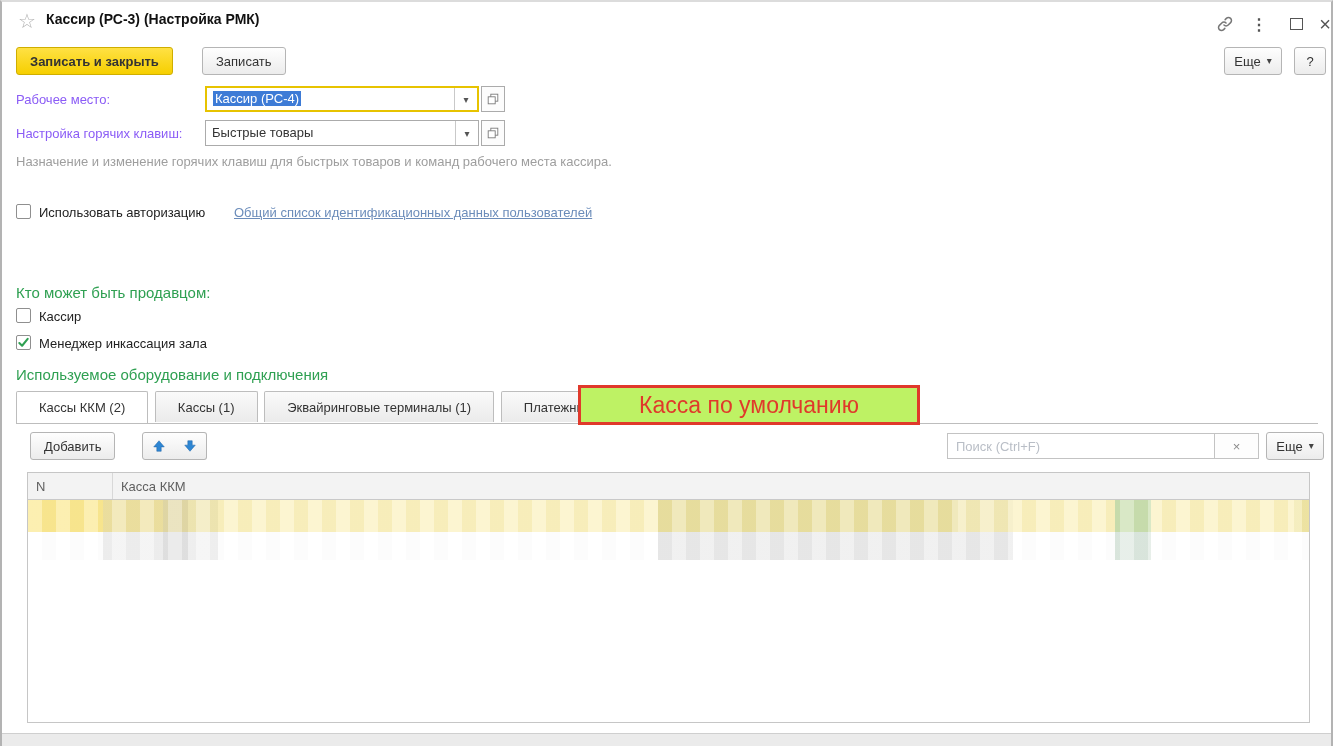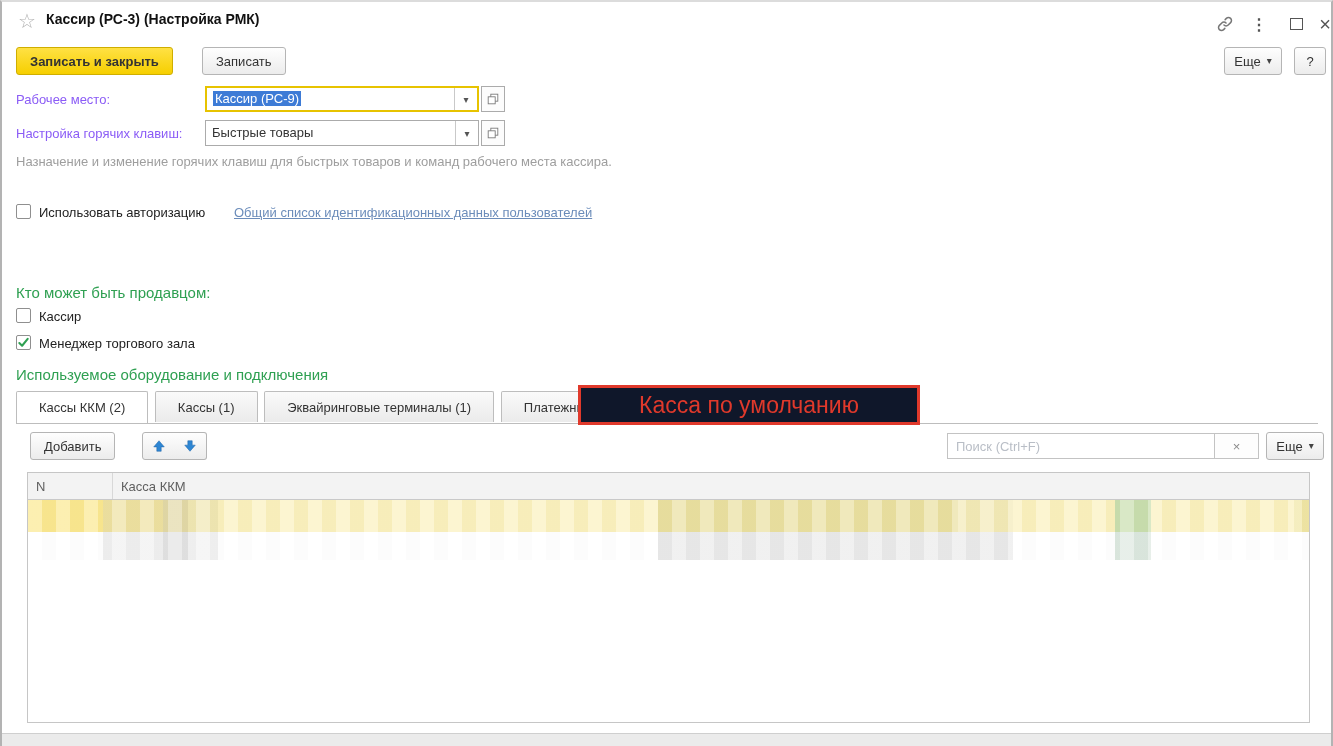--- a/index.html
+++ b/index.html
@@ -35,21 +35,21 @@
   .cb{position:absolute;width:15px;height:15px;box-sizing:border-box;border:1px solid #8f8f8f;border-radius:2px;
       background:#fff;cursor:pointer;display:flex;align-items:center;justify-content:center;}
   .link{position:absolute;color:#6b8cba;text-decoration:underline;cursor:pointer;}
   .section{position:absolute;color:#2fa052;font-size:15px;}
   
   .tabbar{position:absolute;left:14px;right:13px;top:389px;height:32px;border-bottom:1px solid #bdbdbd;}
   .tab{position:relative;display:inline-block;height:31px;line-height:31px;padding:0 22px;margin-right:3px;
        border:1px solid #bdbdbd;border-bottom:none;border-radius:2px 2px 0 0;box-sizing:border-box;
        background:linear-gradient(#fafafa,#ebebeb);color:#333;cursor:pointer;vertical-align:bottom;}
   .tab.active{background:#fff;height:32px;margin-bottom:-1px;z-index:2;}
-  .annotation{position:absolute;left:576px;top:383px;width:342px;height:40px;z-index:6;background:#0f172a;
+  .annotation{position:absolute;left:576px;top:383px;width:342px;height:40px;z-index:6;background:#bef264;
               border:3px solid #e0392b;box-sizing:border-box;display:flex;align-items:center;justify-content:center;
               color:#e0392b;font-size:23px;}
   
   .search{position:absolute;left:945px;top:431px;width:268px;height:26px;box-sizing:border-box;
           border:1px solid #c3c3c3;padding:0 8px;font:13px "Liberation Sans",sans-serif;color:#333;}
   .search::placeholder{color:#b9bec6;}
   .clearbtn{position:absolute;left:1212px;top:431px;width:45px;height:26px;box-sizing:border-box;
             border:1px solid #c3c3c3;background:#fdfdfd;color:#8a8a8a;display:flex;align-items:center;
             justify-content:center;cursor:pointer;font-size:13px;}
   .arrbtn{position:absolute;top:430px;width:33px;height:28px;box-sizing:border-box;border:1px solid #b5b5b5;
@@ -115,21 +115,21 @@
   <div class="btn" style="left:1222px;top:45px;width:58px;">
     <span>Еще</span>
     <span class="caret">▾</span>
   </div>
   <div class="btn" style="left:1292px;top:45px;width:32px;padding:0;">
     <span>?</span>
   </div>
 
   <span class="label" style="left:14px;top:90px;">Рабочее место:</span>
   <div class="combo combo-yellow" style="left:203px;top:84px;width:274px;">
-    <span class="combo-val selected" style="top:3px;">Кассир (РС-9)</span>
+    <span class="combo-val selected" style="top:3px;">Кассир (РС-4)</span>
     <span class="combo-dd">▾</span>
   </div>
   <button class="openbtn" style="left:479px;top:84px;">
     <svg width="14" height="14" viewBox="0 0 16 16">
       <rect x="5.5" y="2.5" width="8" height="8" fill="#fff" stroke="#777"></rect>
       <rect x="2.5" y="5.5" width="8" height="8" fill="#fff" stroke="#777"></rect>
     </svg>
   </button>
 
   <span class="label" style="left:14px;top:124px;">Настройка горячих клавиш:</span>
@@ -151,21 +151,21 @@
   <span class="link" style="left:232px;top:203px;">Общий список идентификационных данных пользователей</span>
 
   <span class="section" style="left:14px;top:282px;">Кто может быть продавцом:</span>
   <span class="cb" style="left:14px;top:306px;"></span>
   <span class="label" style="left:37px;top:307px;color:#222;">Кассир</span>
   <span class="cb" style="left:14px;top:333px;">
     <svg width="13" height="13" viewBox="0 0 14 14">
       <path d="M2.5 7.5 L5.5 10.5 L11.5 3" fill="none" stroke="#2fa052" stroke-width="2.2" stroke-linecap="round" stroke-linejoin="round"></path>
     </svg>
   </span>
-  <span class="label" style="left:37px;top:334px;color:#222;">Менеджер торгового зала</span>
+  <span class="label" style="left:37px;top:334px;color:#222;">Менеджер инкассация зала</span>
 
   <span class="section" style="left:14px;top:364px;">Используемое оборудование и подключения</span>
 
   <div class="tabbar">
     <span class="tab active"><span>Кассы ККМ (2)</span></span>
     <span class="tab"><span>Кассы (1)</span></span>
     <span class="tab"><span>Эквайринговые терминалы (1)</span></span>
     <span class="tab"><span>Платежные системы</span></span>
   </div>
 

